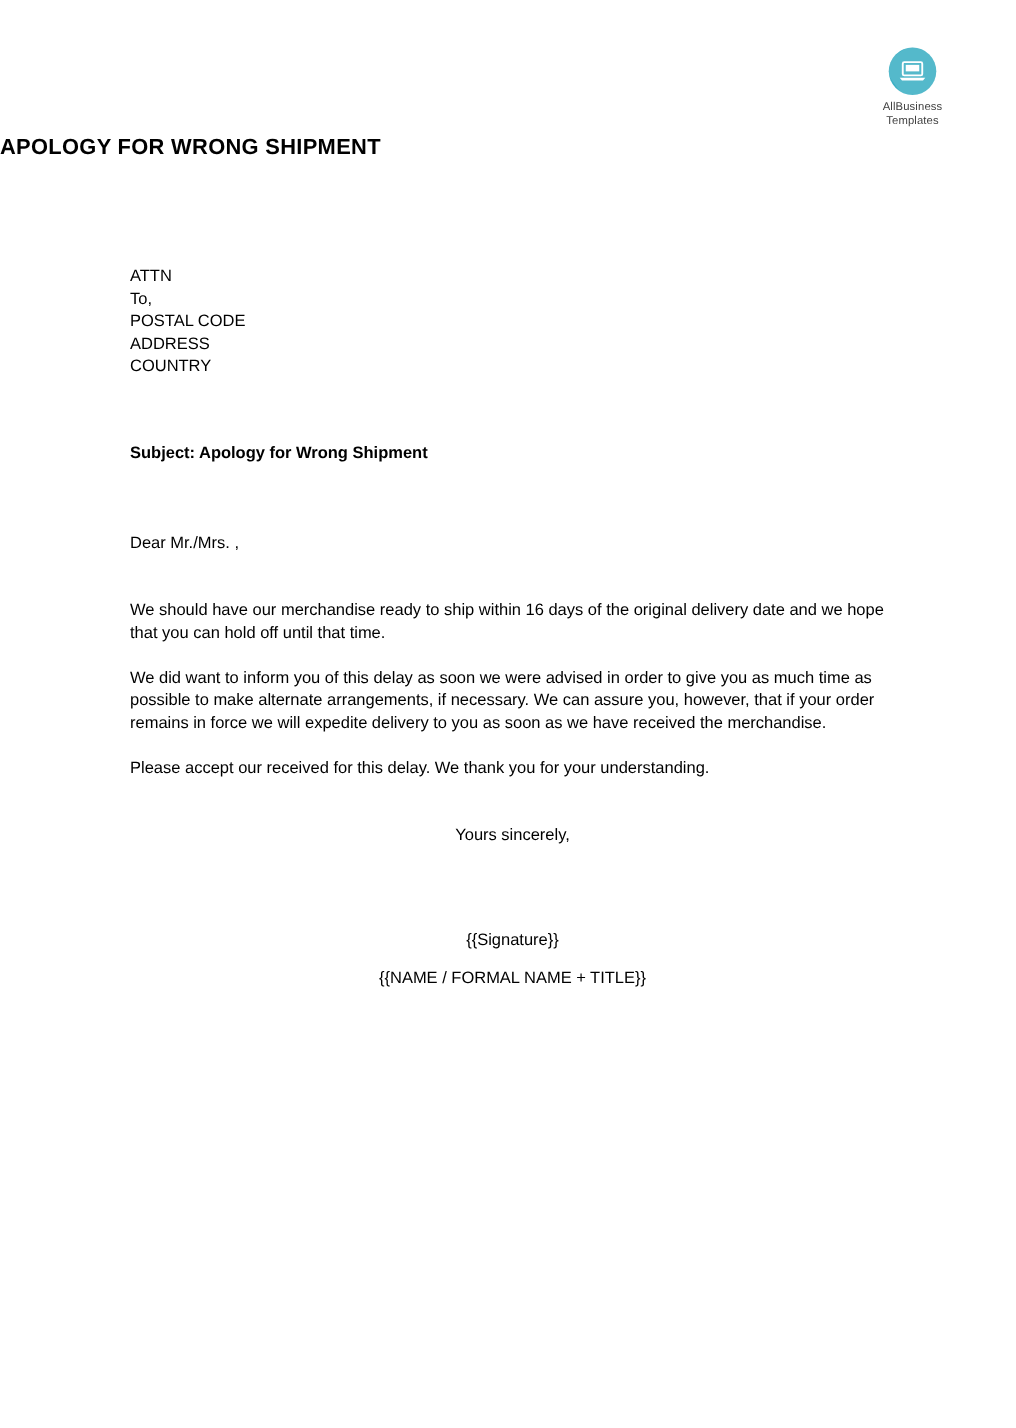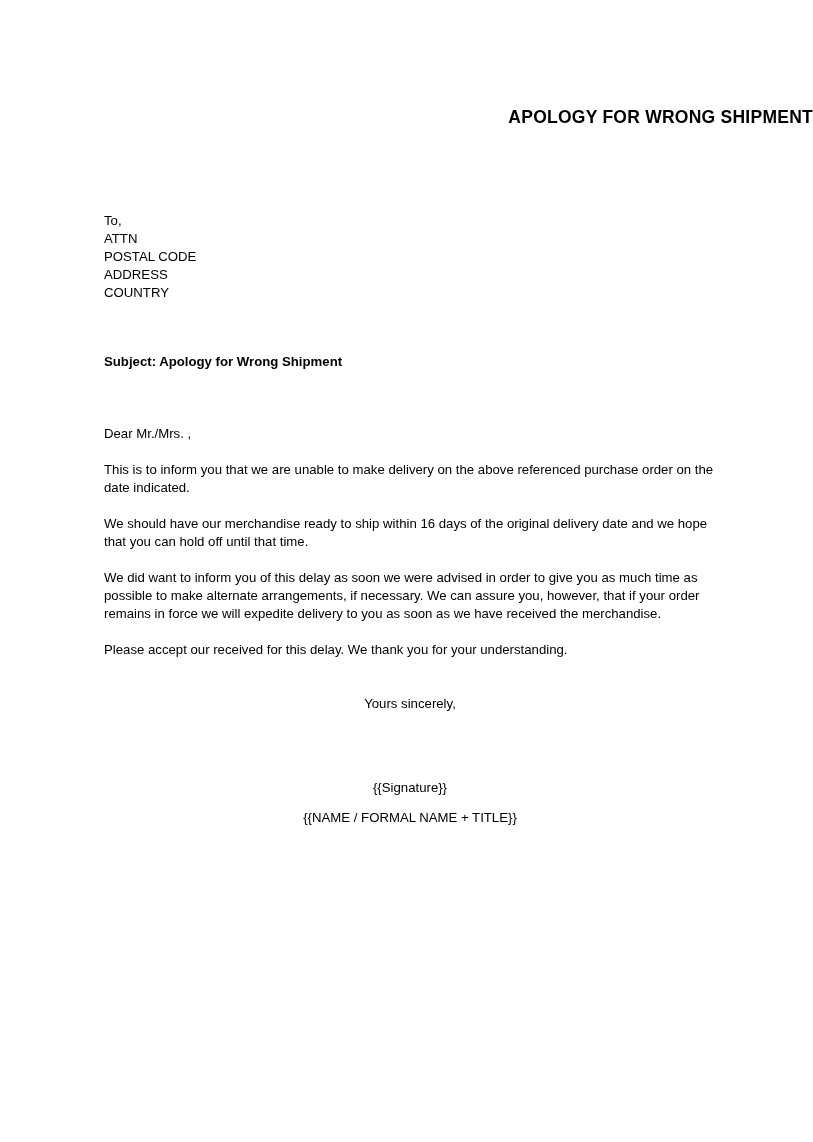--- a/index.html
+++ b/index.html
@@ -63,21 +63,21 @@
     color: #3f3f3f;
     letter-spacing: 0.1px;
   }
 
   
   .doc-title {
     position: absolute;
     top: 107px;
     left: 0;
     width: 813px;
-    text-align: right;
+    text-align: left;
     font-size: 17.5px;
     font-weight: bold;
     letter-spacing: 0.25px;
     color: #000000;
   }
 
   
   .content {
     position: absolute;
     left: 104px;
@@ -115,47 +115,60 @@
   .sp-36 { height: 36px; }
   .sp-18 { height: 18px; }
   .sp-54 { height: 54px; }
   .sp-51 { height: 51px; }
 </style>
 </head>
 <body>
 
 <div class="page">
 
+  <div class="brand">
+    <div class="brand-mark">
+      <div class="shade"></div>
+      <svg width="22" height="17" viewBox="0 0 22 17" aria-hidden="true">
+        <rect x="3.2" y="1.2" width="15.6" height="10.6" rx="1.2" fill="none" stroke="#ffffff" stroke-width="1.5"></rect>
+        <rect x="5.6" y="3.4" width="10.8" height="5.2" fill="#ffffff"></rect>
+        <path d="M0.8 13.6 H21.2 L19.4 15.8 H2.6 Z" fill="#ffffff"></path>
+      </svg>
+    </div>
+    <div class="brand-text">
+      <div>AllBusiness</div>
+      <div>Templates</div>
+    </div>
+  </div>
 
   <div class="doc-title">APOLOGY FOR WRONG SHIPMENT</div>
 
   <div class="content">
 
 
     <div class="sp-44"></div>
 
     <ul class="address-block">
+      <li>ATTN</li>
       <li>To,</li>
-      <li>ATTN</li>
       <li>POSTAL CODE</li>
       <li>ADDRESS</li>
       <li>COUNTRY</li>
     </ul>
 
     <div class="sp-51"></div>
 
     <p class="subject-line">Subject: Apology for Wrong Shipment</p>
 
     <div class="sp-54"></div>
 
     <p class="salutation">Dear Mr./Mrs. ,</p>
 
     <div class="sp-18"></div>
 
-    <p class="para">This is to inform you that we are unable to make delivery on the above referenced purchase order on the date indicated.</p>
 
     <div class="sp-18"></div>
 
     <p class="para">We should have our merchandise ready to ship within 16 days of the original delivery date and we hope that you can hold off until that time.</p>
 
     <div class="sp-18"></div>
 
     <p class="para">We did want to inform you of this delay as soon we were advised in order to give you as much time as possible to make alternate arrangements, if necessary.  We can assure you, however, that if your order remains in force we will expedite delivery to you as soon as we have received the merchandise.</p>
 
     <div class="sp-18"></div>

